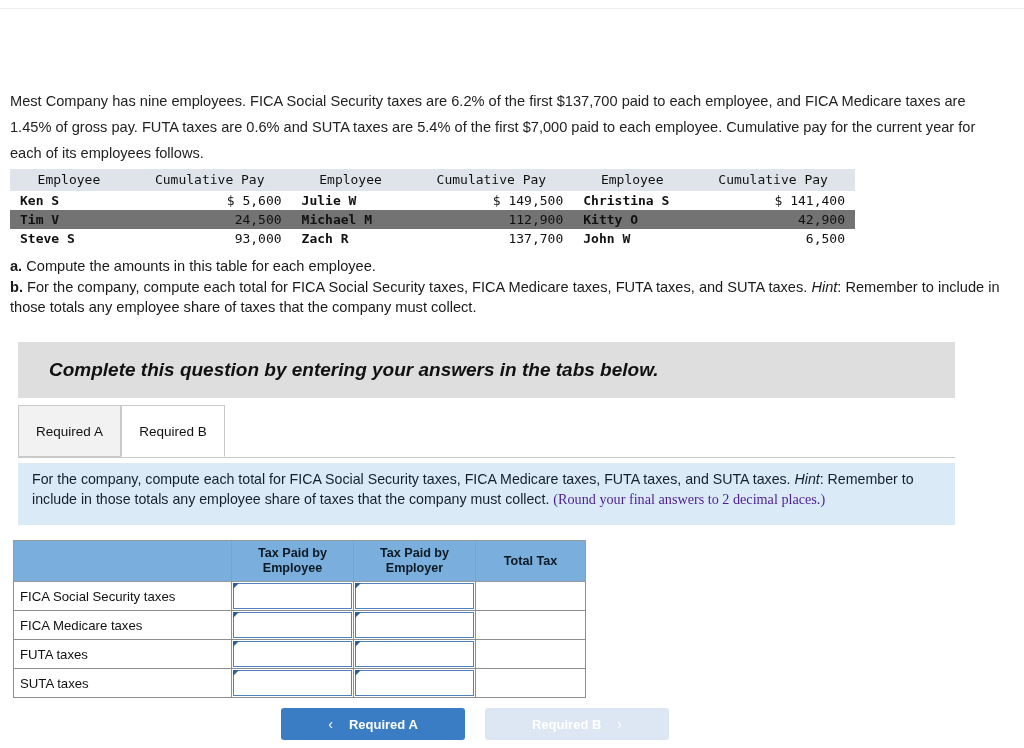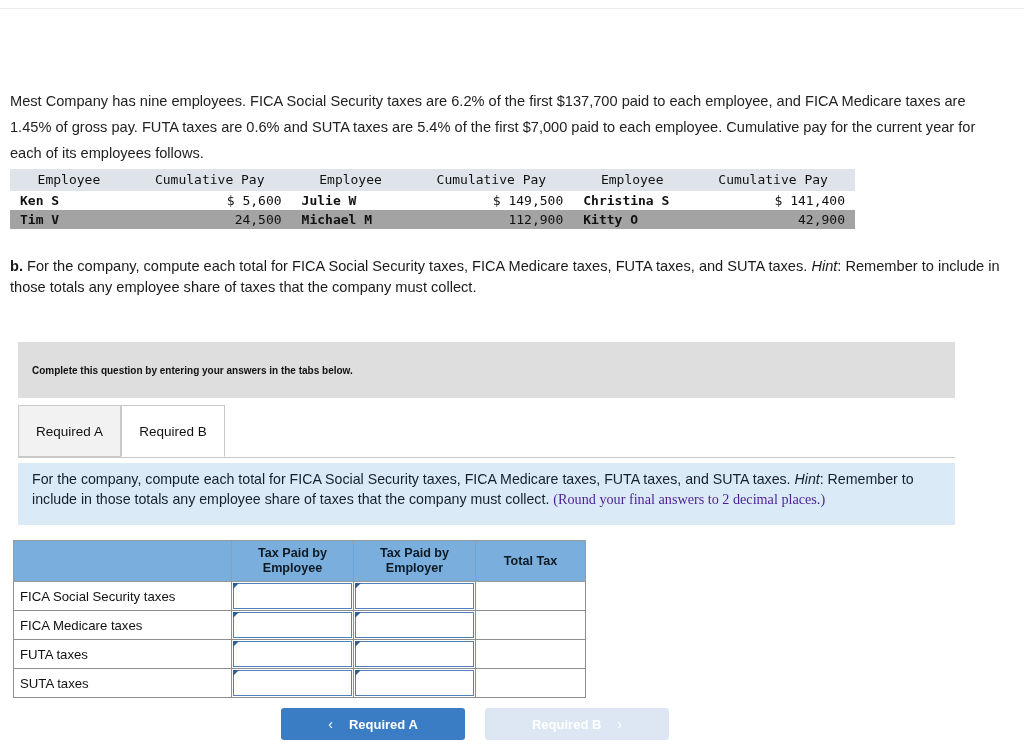--- a/index.html
+++ b/index.html
@@ -52,21 +52,21 @@
     height: 17px;
     text-align: center;
   }
   .emp-table td {
     padding: 1px 10px 2px 10px;
     height: 16px;
     white-space: pre;
   }
   .emp-table td.name { text-align: left; font-weight: bold; }
   .emp-table td.pay  { text-align: right; }
-  .emp-table tr.striped td { background: #a3a3a3; margin-top: 44px; }
+  .emp-table tr.striped td { background: #737373; margin-top: 44px; }
   .emp-table col.c-name { width: 118px; }
   .emp-table col.c-pay  { width: 164px; }
 
   
   .reqs {
     position: absolute;
     left: 10px;
     top: 256px;
     width: 1005px;
     font-size: 14.6px;
@@ -80,24 +80,25 @@
     position: absolute;
     left: 18px;
     top: 342px;
     width: 937px;
     height: 56px;
     background: #dedede;
     display: flex;
     align-items: center;
   }
   .banner-text {
-    font-size: 10px;
+    font-size: 19px;
     font-weight: bold;
     color: #111;
-    padding-left: 14px;
+    padding-left: 31px;
+    font-style: italic;
   }
 
   
   .tabs {
     position: absolute;
     left: 18px;
     top: 405px;
     width: 937px;
     height: 53px;
   }
@@ -284,24 +285,33 @@
       <td class="pay">$ 141,400</td>
     </tr>
     <tr class="striped">
       <td class="name">Tim V</td>
       <td class="pay">24,500</td>
       <td class="name">Michael M</td>
       <td class="pay">112,900</td>
       <td class="name">Kitty O</td>
       <td class="pay">42,900</td>
     </tr>
+    <tr>
+      <td class="name">Steve S</td>
+      <td class="pay">93,000</td>
+      <td class="name">Zach R</td>
+      <td class="pay">137,700</td>
+      <td class="name">John W</td>
+      <td class="pay">6,500</td>
+    </tr>
   </tbody>
 </table>
 
 <div class="reqs">
+  <div><b>a.</b><span> Compute the amounts in this table for each employee.</span></div>
   <div><b>b.</b><span> For the company, compute each total for FICA Social Security taxes, FICA Medicare taxes, FUTA taxes, and SUTA taxes. </span><i>Hint</i><span>: Remember to include in those totals any employee share of taxes that the company must collect.</span></div>
 </div>
 
 <div class="banner">
   <div class="banner-text">Complete this question by entering your answers in the tabs below.</div>
 </div>
 
 <div class="tabs">
   <div class="tab inactive">
     <span>Required A</span>

